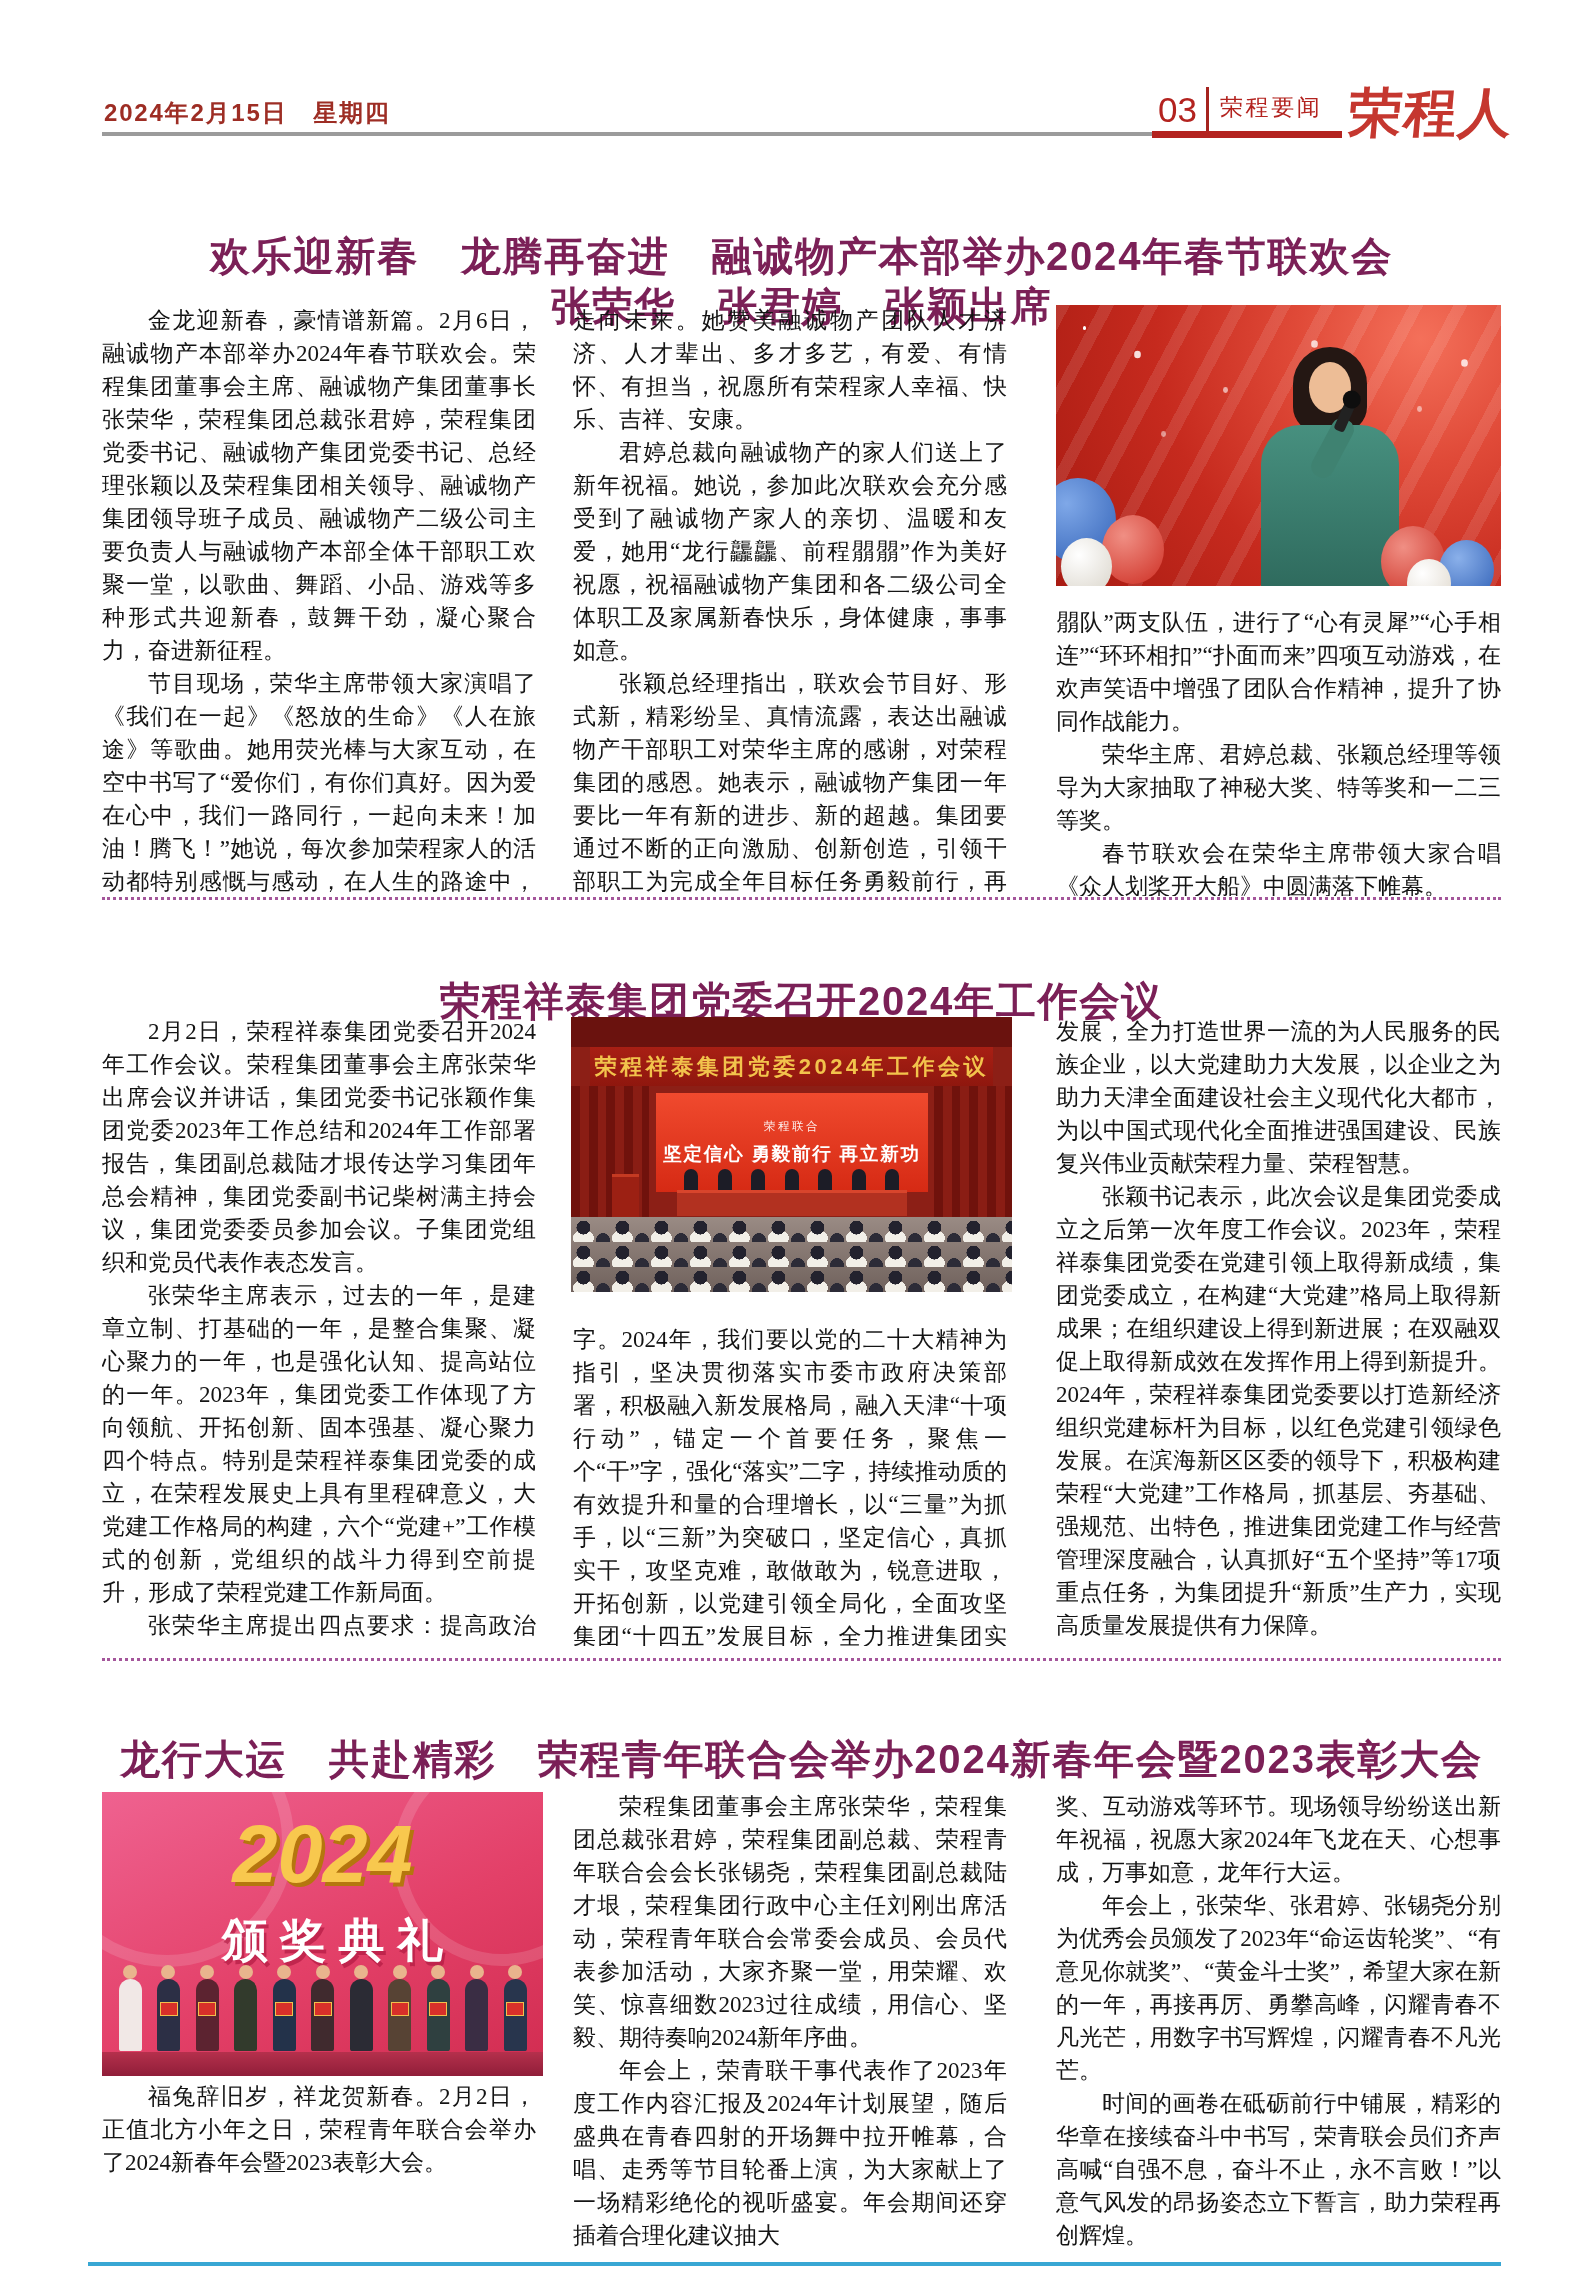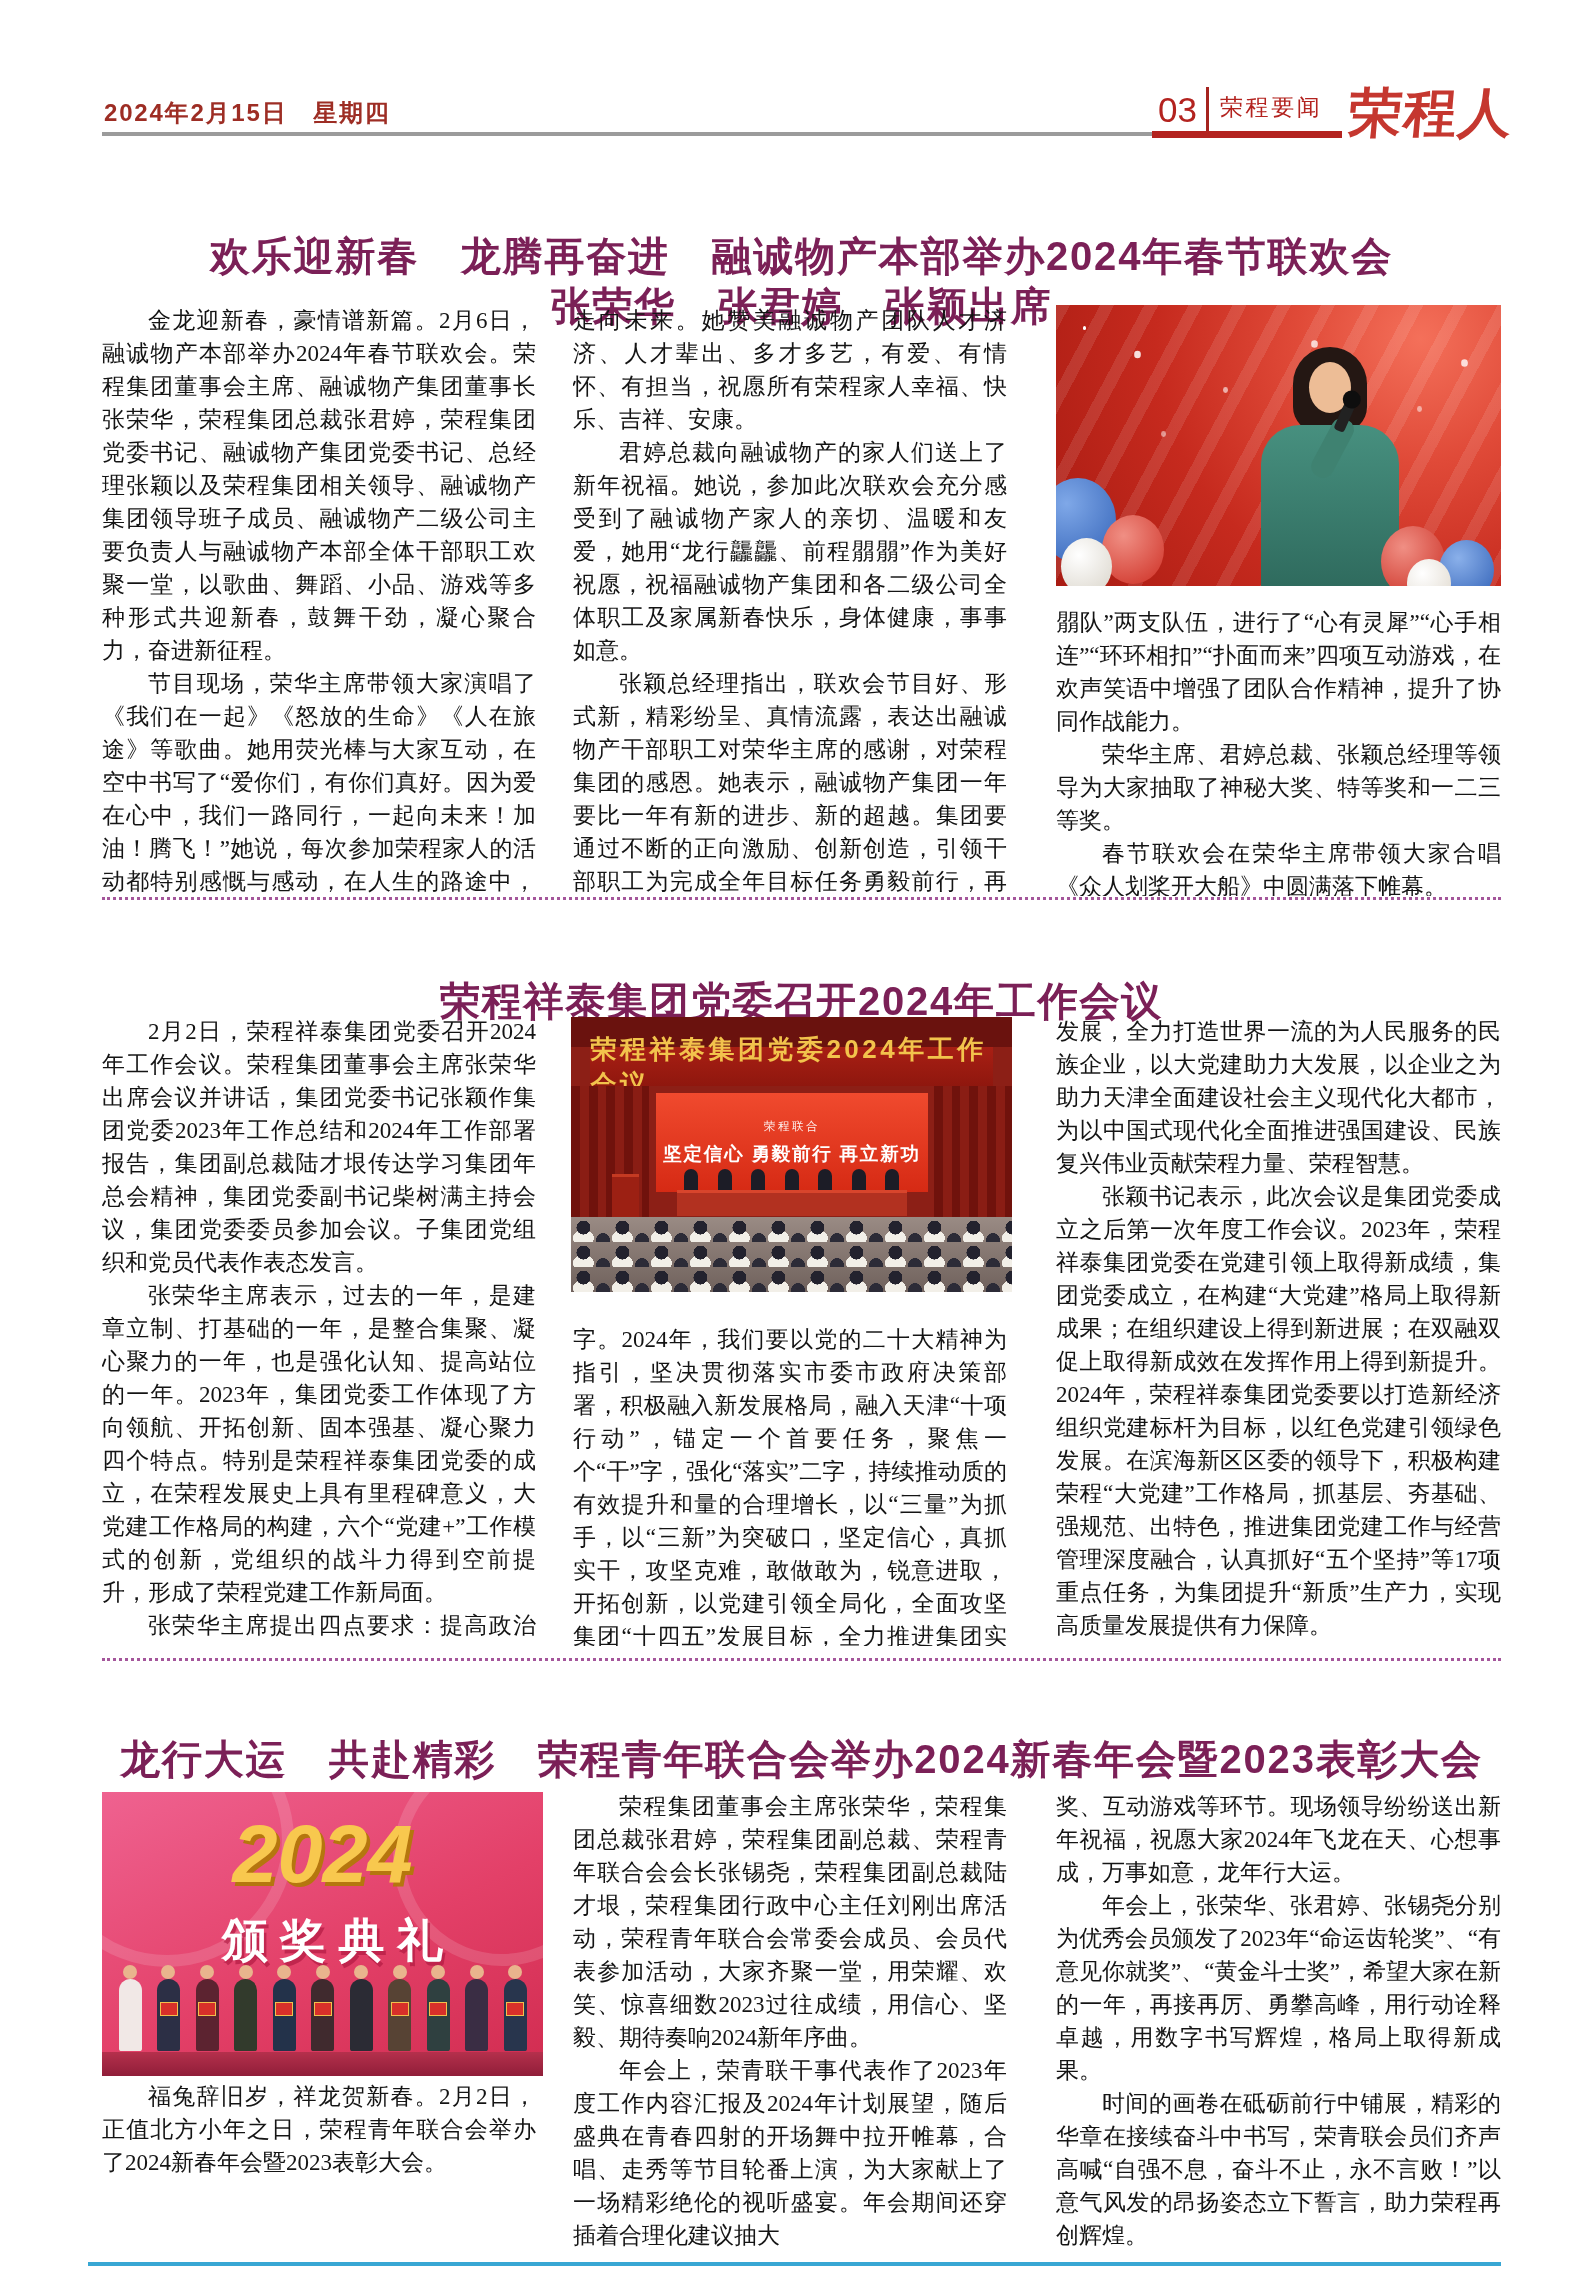--- a/index.html
+++ b/index.html
@@ -67,21 +67,21 @@
   #bl3{left:5.3px;top:233px;width:51px;height:57px;background:radial-gradient(circle at 35% 30%, #ffffff, #d8d3c8);}
   #bl4{left:325px;top:221px;width:64px;height:71px;background:radial-gradient(circle at 35% 30%, #f08f84, #c8281d);}
   #bl5{left:383px;top:235px;width:55px;height:60px;background:radial-gradient(circle at 35% 30%, #8ab0ea, #2f5fb5);}
   #bl6{left:351px;top:254px;width:44px;height:48px;background:radial-gradient(circle at 35% 30%, #fff, #ddd6ca);}
 
   
   #a2photo{position:absolute;left:571px;top:1017px;width:441px;height:275px;overflow:hidden;background:#8c1f16;}
   .p2top{position:absolute;left:0;top:0;width:100%;height:30px;background:#6a120e;}
   .p2banner{position:absolute;left:19.4px;top:30px;width:403px;height:39px;background:linear-gradient(#a81f14,#8f170e);
     color:#f2c34c;display:flex;align-items:center;justify-content:center;
-    font-family:"Liberation Sans",sans-serif;font-weight:700;font-size:26px;letter-spacing:3.5px;}
+    font-family:"Liberation Sans",sans-serif;font-weight:700;font-size:22px;letter-spacing:3.5px;}
   .curt{position:absolute;top:69px;width:78px;height:132px;
     background:repeating-linear-gradient(90deg,#70120c 0 8.8px,#8a1d14 8.8px 17.7px);}
   .curtL{left:0;} .curtR{right:0;}
   .p2screen{position:absolute;left:85px;top:76px;width:272px;height:99px;
     background:linear-gradient(#f04a2e,#d62a14);display:flex;flex-direction:column;
     align-items:center;justify-content:center;gap:7px;}
   .p2logo{color:#fff;font-size:11.5px;letter-spacing:2.6px;opacity:.92;font-family:"Liberation Sans",sans-serif;}
   .p2slogan{color:#fff;font-family:"Liberation Sans",sans-serif;font-weight:900;font-size:18.5px;letter-spacing:1.8px;}
   .p2figs{position:absolute;left:113px;top:152px;width:215px;display:flex;justify-content:space-between;}
   .p2figs i{width:14px;height:23px;background:#1c1c26;border-radius:7px 7px 0 0;}
@@ -240,19 +240,19 @@
   <div class="tcol" id="a3cap">
       <p>福兔辞旧岁，祥龙贺新春。2月2日，正值北方小年之日，荣程青年联合会举办了2024新春年会暨2023表彰大会。</p>
     </div>
 
   <div class="tcol" id="a3c2">
       <p>荣程集团董事会主席张荣华，荣程集团总裁张君婷，荣程集团副总裁、荣程青年联合会会长张锡尧，荣程集团副总裁陆才垠，荣程集团行政中心主任刘刚出席活动，荣程青年联合会常委会成员、会员代表参加活动，大家齐聚一堂，用荣耀、欢笑、惊喜细数2023过往成绩，用信心、坚毅、期待奏响2024新年序曲。</p>
       <p>年会上，荣青联干事代表作了2023年度工作内容汇报及2024年计划展望，随后盛典在青春四射的开场舞中拉开帷幕，合唱、走秀等节目轮番上演，为大家献上了一场精彩绝伦的视听盛宴。年会期间还穿插着合理化建议抽大</p>
     </div>
   <div class="tcol" id="a3c3">
       <p class="cont">奖、互动游戏等环节。现场领导纷纷送出新年祝福，祝愿大家2024年飞龙在天、心想事成，万事如意，龙年行大运。</p>
-      <p>年会上，张荣华、张君婷、张锡尧分别为优秀会员颁发了2023年“命运齿轮奖”、“有意见你就奖”、“黄金斗士奖”，希望大家在新的一年，再接再厉、勇攀高峰，用行动诠释卓越，用数字书写辉煌，格局上取得新成果。</p>
+      <p>年会上，张荣华、张君婷、张锡尧分别为优秀会员颁发了2023年“命运齿轮奖”、“有意见你就奖”、“黄金斗士奖”，希望大家在新的一年，再接再厉、勇攀高峰，闪耀青春不凡光芒，用数字书写辉煌，闪耀青春不凡光芒。</p>
       <p>时间的画卷在砥砺前行中铺展，精彩的华章在接续奋斗中书写，荣青联会员们齐声高喊“自强不息，奋斗不止，永不言败！”以意气风发的昂扬姿态立下誓言，助力荣程再创辉煌。</p>
     </div>
 
   <div id="bottomrule"></div>
 </div>
 
 
 </body></html>

